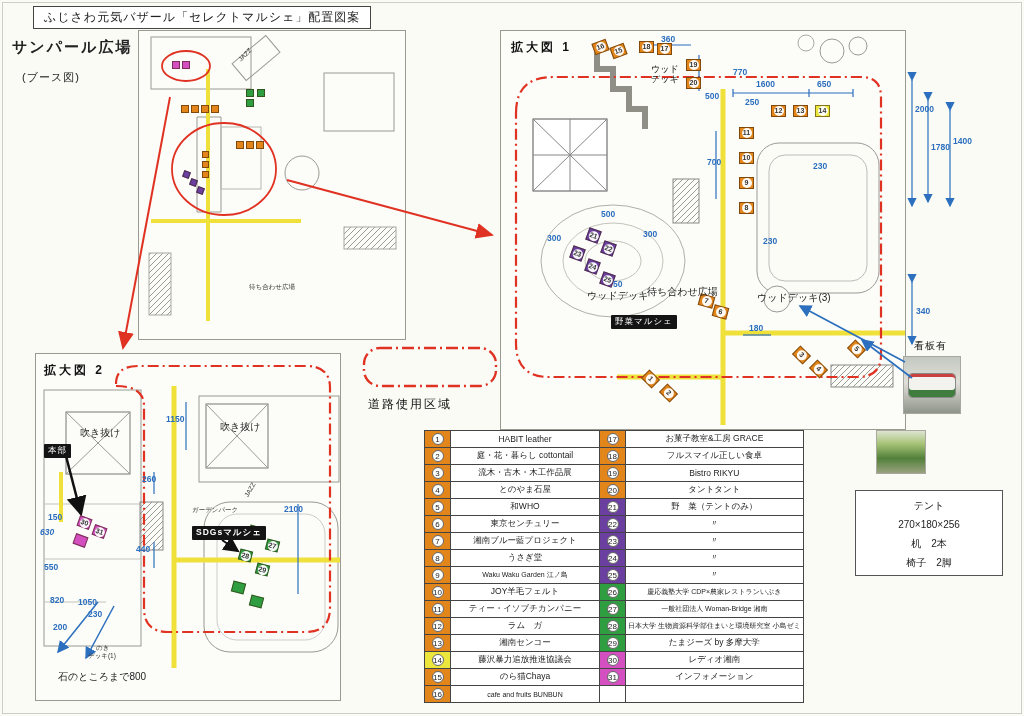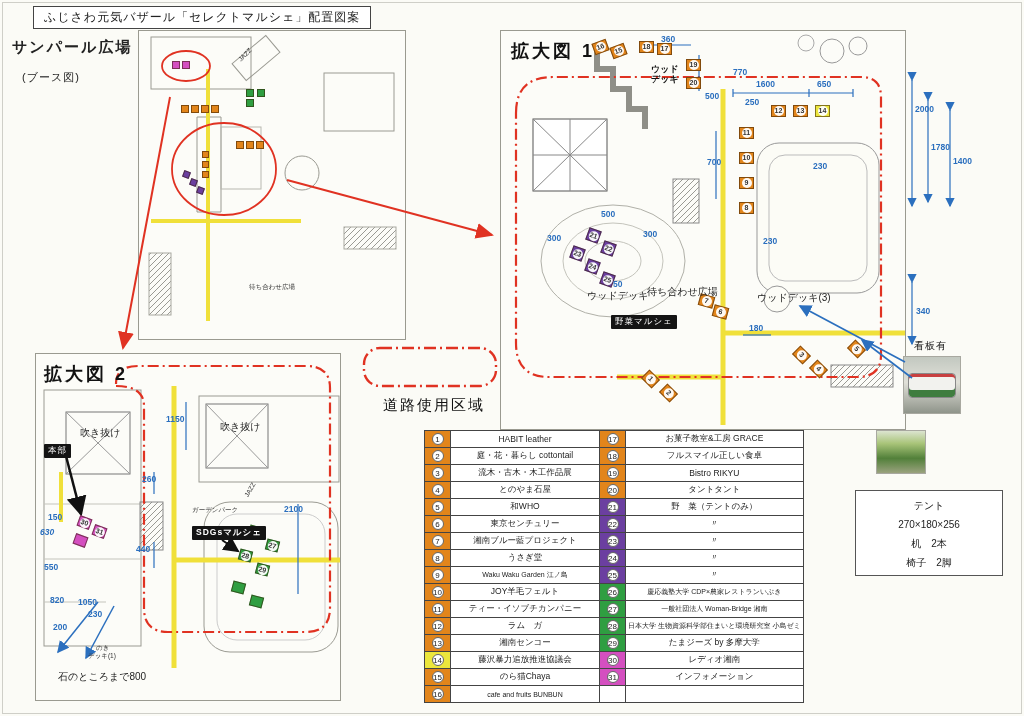--- a/index.html
+++ b/index.html
@@ -2,33 +2,33 @@
 <html><head>
 <meta charset="utf-8">
 <style>
   *{margin:0;padding:0;box-sizing:border-box}
   html,body{width:1024px;height:716px}
   body{position:relative;background:#fbfbf6;font-family:"Liberation Sans","DejaVu Sans",sans-serif;overflow:hidden;color:#222}
   .frame{position:absolute;inset:2px;border:1px solid #cfcfc8;pointer-events:none}
   .title-box{position:absolute;left:33px;top:6px;border:1px solid #444;background:#fff;padding:2px 10px;font-size:12px;letter-spacing:1px;z-index:6;white-space:nowrap}
   .panel{position:absolute;border:1px solid #9a9a90;background:#fcfcf8;z-index:1}
   .panel svg{position:absolute;left:0;top:0}
-  .panel-title{position:absolute;font-size:18px;font-weight:bold;letter-spacing:3px;color:#111;z-index:6;white-space:nowrap}
+  .panel-title{position:absolute;font-size:12px;font-weight:bold;letter-spacing:3px;color:#111;z-index:6;white-space:nowrap}
   .plaza-title{position:absolute;left:12px;top:38px;font-size:15px;letter-spacing:2px;font-weight:bold;z-index:6}
   .plaza-subtitle{position:absolute;left:22px;top:70px;font-size:11px;letter-spacing:1px;z-index:6}
   .booth{position:absolute;border:1px solid rgba(50,25,0,.55);z-index:4;display:flex;align-items:center;justify-content:center}
   .booth .circ{display:block;width:10px;height:10px;border-radius:50%;background:rgba(255,255,255,.95);color:#333;font-size:7px;line-height:10px;text-align:center;font-weight:bold}
   .mlabel{position:absolute;z-index:5;white-space:nowrap}
   .mlabel.dim{color:#2b6fbe;font-size:8.5px;font-weight:bold}
   .mlabel.txt{color:#222;font-size:10px}
   .mlabel.tiny{color:#333;font-size:6.5px}
-  .mlabel.big{color:#111;font-size:9px;font-weight:bold}
+  .mlabel.big{color:#111;font-size:9px;font-weight:normal}
   .mlabel.chip{background:#141414;color:#fff;font-size:8.5px;padding:1px 4px;border-radius:1px;letter-spacing:1px}
   .road-legend{position:absolute;left:360px;top:342px;width:145px;height:75px;z-index:5}
-  .road-legend .cap{position:absolute;left:23px;top:54px;font-size:15px;letter-spacing:2px;color:#111;white-space:nowrap}
+  .road-legend .cap{position:absolute;left:8px;top:54px;font-size:12px;letter-spacing:2px;color:#111;white-space:nowrap}
   .vendor-table{position:absolute;left:424px;top:430px;border-collapse:collapse;table-layout:fixed;background:#fff;z-index:5}
   .vendor-table td{border:1px solid #444;height:17px;font-size:8.5px;padding:0 2px;overflow:hidden;white-space:nowrap;text-align:center;vertical-align:middle}
   .vendor-table td.num{width:26px;padding:0}
   .vendor-table td.name{width:149px}
   .vendor-table td.num .circ{display:inline-block;width:12px;height:12px;border-radius:50%;background:#fff;border:1px solid #666;color:#222;font-size:8px;line-height:11px;text-align:center}
   .tent-box{position:absolute;left:855px;top:490px;width:148px;height:86px;border:1px solid #555;background:#fff;text-align:center;font-size:10px;padding-top:5px;line-height:19px;z-index:5}
   .signboard-label{position:absolute;left:914px;top:339px;font-size:10px;letter-spacing:1px;color:#111;z-index:11;white-space:nowrap}
   .photo-bus{position:absolute;left:903px;top:356px;width:58px;height:58px;border:1px solid #a8a8a0;background:linear-gradient(180deg,#c2c8c0 0%,#e0e0d8 45%,#8f948a 100%);z-index:5}
   .bus-body{position:absolute;left:7%;top:28%;width:86%;height:46%;background:#f2f2ee;border:1px solid #888;border-radius:4px;box-shadow:inset 0 -7px 0 #3f7d3f, inset 0 3px 0 #c84040}
   .photo-hedge{position:absolute;left:876px;top:430px;width:50px;height:44px;border:1px solid #a8a8a0;background:linear-gradient(180deg,#dce4d0 0%,#a8c478 30%,#52803a 65%,#9aa27e 100%);z-index:5}
@@ -431,15 +431,15 @@
   <path d="M905,362 L800,306" stroke="#2b6fbe" stroke-width="1.6" fill="none" marker-end="url(#mb)"></path>
   <path d="M912,378 L862,340" stroke="#2b6fbe" stroke-width="1.6" fill="none" marker-end="url(#mb)"></path>
   <path d="M912,80 V206" stroke="#2b6fbe" stroke-width="1.2" marker-start="url(#mb)" marker-end="url(#mb)"></path>
   <path d="M928,100 V202" stroke="#2b6fbe" stroke-width="1.2" marker-start="url(#mb)" marker-end="url(#mb)"></path>
   <path d="M950,110 V206" stroke="#2b6fbe" stroke-width="1.2" marker-start="url(#mb)" marker-end="url(#mb)"></path>
   <path d="M912,282 V344" stroke="#2b6fbe" stroke-width="1.2" marker-start="url(#mb)" marker-end="url(#mb)"></path>
 </svg>
 <div class="overlay-labels">
     <div class="mlabel dim" style="left: 915px; top: 104px;">2000</div>
     <div class="mlabel dim" style="left: 931px; top: 142px;">1780</div>
-    <div class="mlabel dim" style="left: 953px; top: 156px;">1400</div>
+    <div class="mlabel dim" style="left: 953px; top: 136px;">1400</div>
     <div class="mlabel dim" style="left: 916px; top: 306px;">340</div>
   </div>
 
 </body></html>

